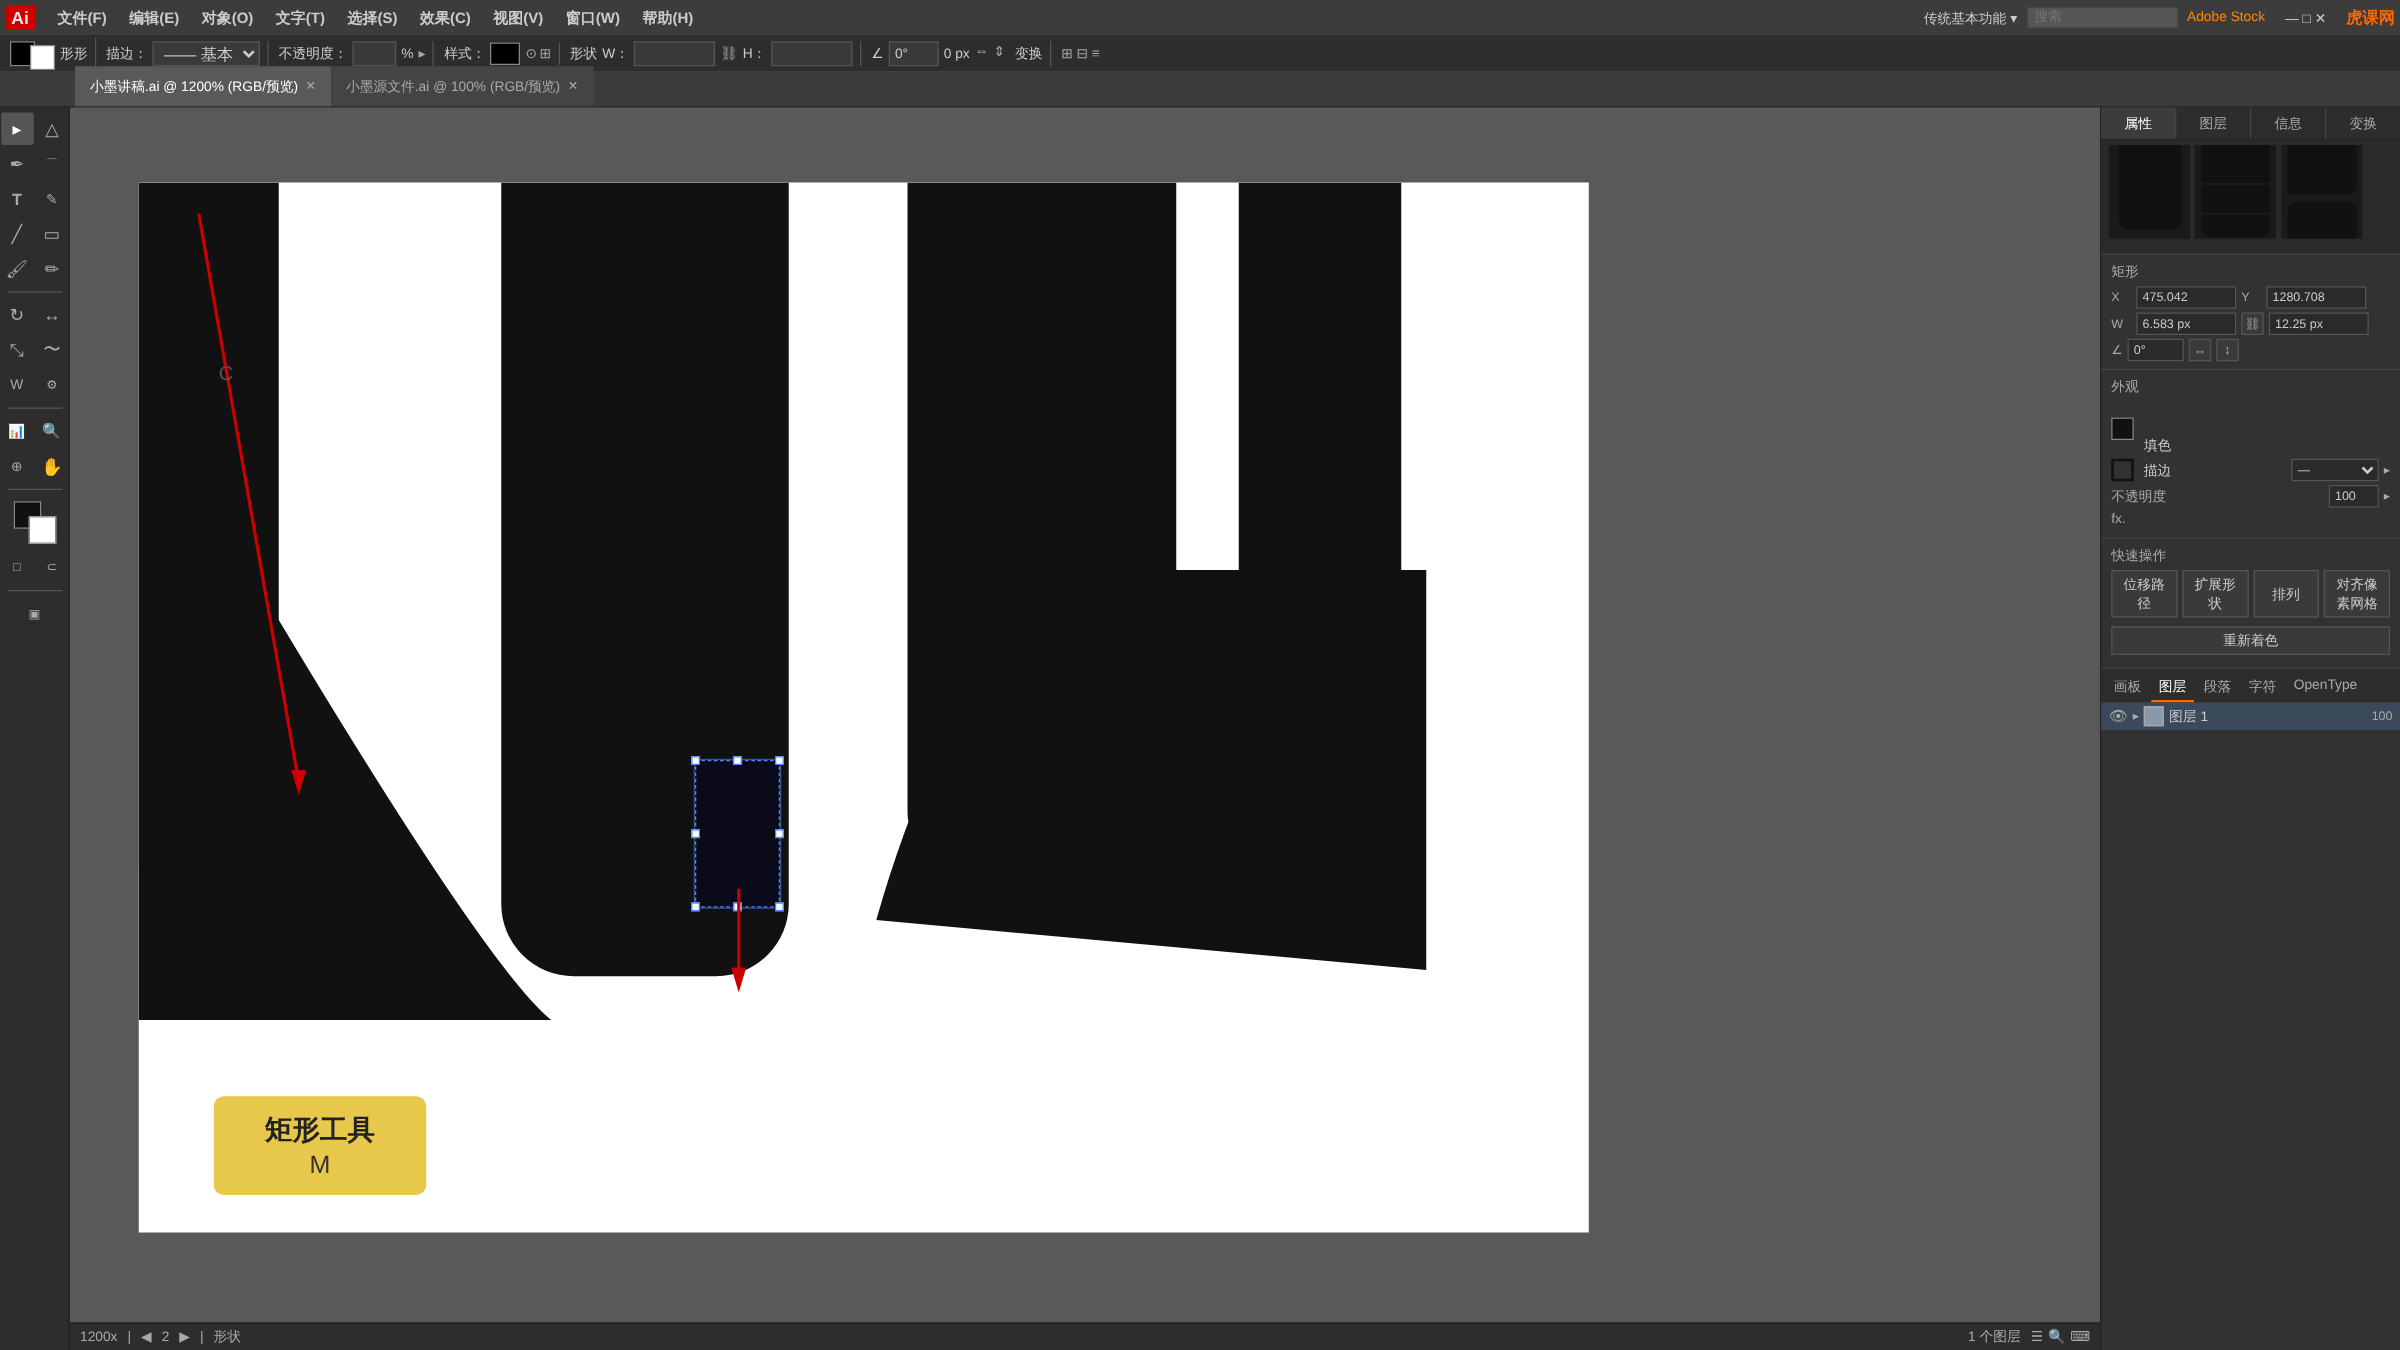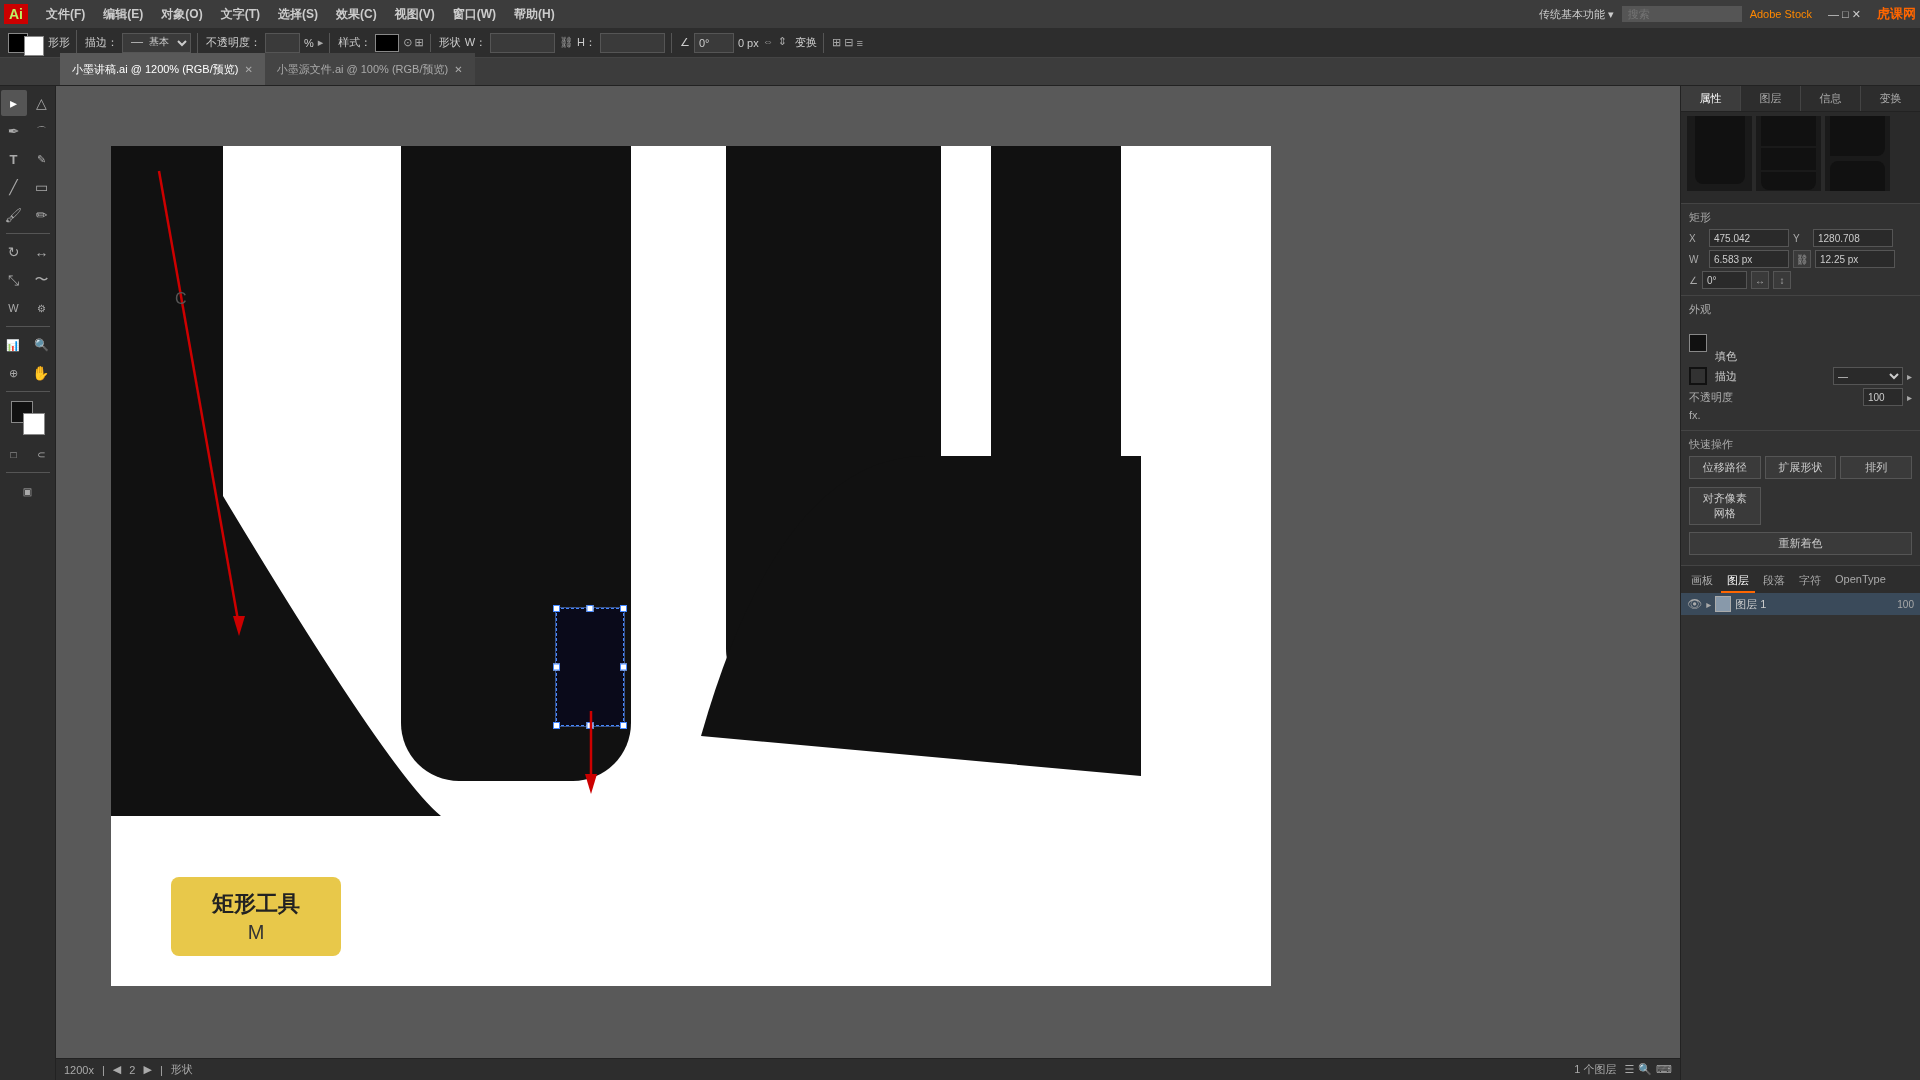--- a/index.html
+++ b/index.html
@@ -11,21 +11,21 @@
       background: #3c3c3c;
       display: flex;
       align-items: center;
       padding: 0 4px;
       color: #ccc;
       font-size: 12px;
       gap: 2px;
     }
     .menu-bar .app-logo {
       background: #cc0000;
-      color: #bef264;
+      color: #e5e5e5;
       font-size: 14px;
       font-weight: bold;
       padding: 2px 5px;
       margin-right: 8px;
     }
     .menu-bar .menu-item {
       padding: 2px 8px;
       cursor: pointer;
       white-space: nowrap;
       font-weight: bold;
@@ -442,21 +442,21 @@
 </div>
 
 <div class="toolbar">
   <div class="toolbar-group">
     <div class="tool-swatch"></div>
     <div class="tool-swatch white" style="margin-left:-8px;margin-top:6px;"></div>
     <span>形形</span>
   </div>
   <div class="toolbar-group">
     <span>描边：</span>
-    <select style="background:#3a3a3a;border:1px solid #555;color:#ccc;font-size:10px;height:20px;font-family:Liberation Mono, monospace;">
+    <select style="background:#3a3a3a;border:1px solid #555;color:#ccc;font-size:13px;height:20px;">
       <option>—— 基本</option>
     </select>
   </div>
   <div class="toolbar-group">
     <span>不透明度：</span>
     <input type="text" style="background: rgb(58, 58, 58); border: 1px solid rgb(85, 85, 85); color: rgb(204, 204, 204); width: 35px; font-size: 11px; height: 20px;">
     <span>%</span>
     <span style="color:#aaa;cursor:pointer;">▸</span>
   </div>
   <div class="toolbar-group">
@@ -695,21 +695,21 @@
         <input class="panel-input" type="text" style="width: 40px; margin-left: auto;" value="100">
         <span style="color:#aaa;font-size:10px;cursor:pointer;">▸</span>
       </div>
       <div class="panel-row">
         <span style="font-size:11px;color:#aaa;">fx.</span>
       </div>
     </div>
 
     <div class="panel-section">
       <div class="panel-section-title">快速操作</div>
-      <div style="display:grid;grid-template-columns:1fr 1fr 1fr;gap:4px;">
+      <div style="display:grid;grid-template-columns:1fr 1fr 1fr 1fr;gap:4px;">
         <button class="quick-action-btn">位移路径</button>
         <button class="quick-action-btn">扩展形状</button>
         <button class="quick-action-btn">排列</button>
         <button class="quick-action-btn">对齐像素网格</button>
       </div>
       <button class="quick-action-btn" style="margin-top:3px;">重新着色</button>
     </div>
 
     <div class="layers-panel-tabs">
       <div class="lp-tab">画板</div>

